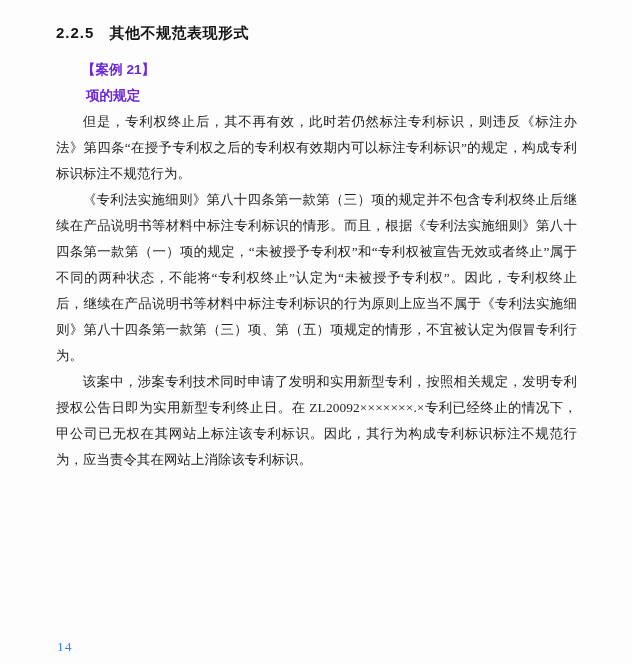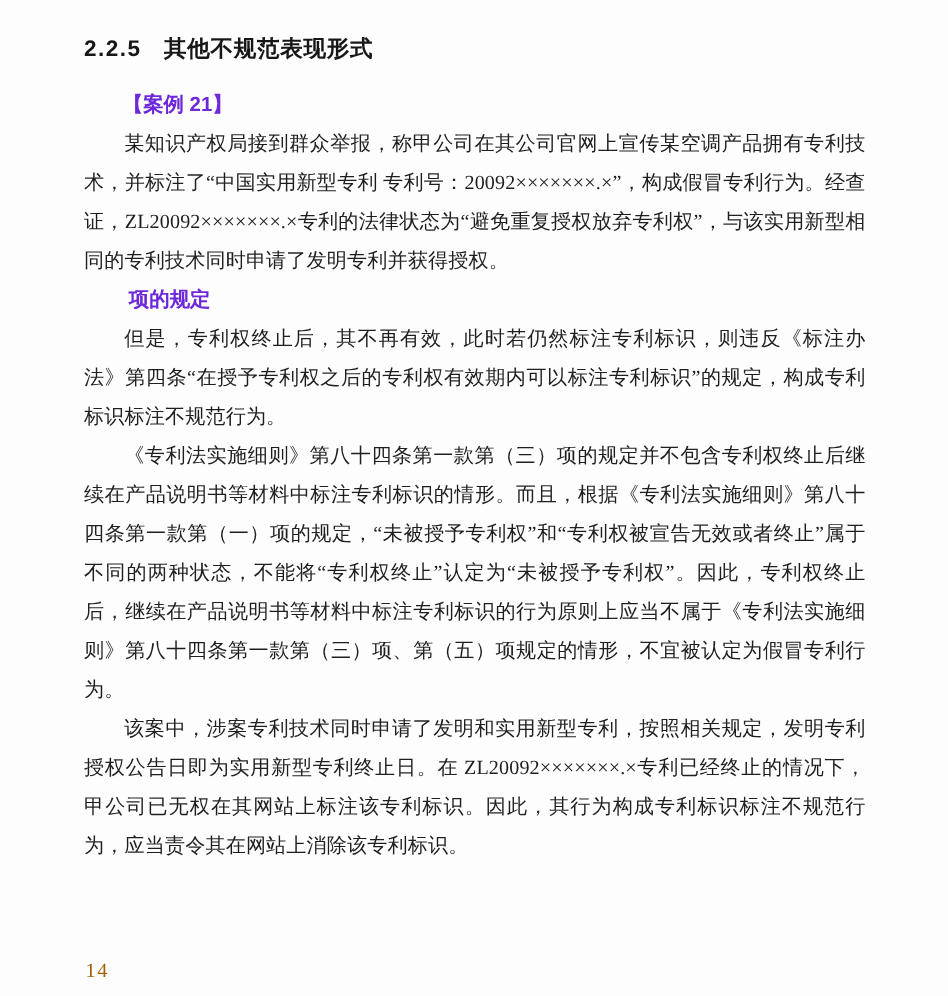--- a/index.html
+++ b/index.html
@@ -53,37 +53,36 @@
     text-indent: 1.9em;
   }
   .subhead.analysis {
     text-indent: 2.2em;
   }
   .page-number {
     position: absolute;
     left: 57px;
     bottom: 9px;
     font-size: 13.5px;
-    color: #a16207;
+    color: #3b82f6;
     letter-spacing: 1px;
   }
 </style>
 </head>
 <body>
 
 <div class="page">
 
   <h2 class="section-heading">
     <span class="sec-num">2.2.5</span><span>其他不规范表现形式</span>
   </h2>
 
 
   <p class="subhead case">【案例 21】</p>
 
-  <p class="body-text">某知识产权局接到群众举报，称甲公司在其公司官网上宣传某空调产品拥有专利技术，并标注了“中国实用新型专利 专利号：20092×××××××.×”，构成假冒专利行为。经查证，ZL20092×××××××.×专利的法律状态为“避免重复授权放弃专利权”，与该实用新型相同的专利技术同时申请了发明专利并获得授权。</p>
 
   <p class="subhead analysis">项的规定</p>
 
   <p class="body-text">但是，专利权终止后，其不再有效，此时若仍然标注专利标识，则违反《标注办法》第四条“在授予专利权之后的专利权有效期内可以标注专利标识”的规定，构成专利标识标注不规范行为。</p>
 
   <p class="body-text">《专利法实施细则》第八十四条第一款第（三）项的规定并不包含专利权终止后继续在产品说明书等材料中标注专利标识的情形。而且，根据《专利法实施细则》第八十四条第一款第（一）项的规定，“未被授予专利权”和“专利权被宣告无效或者终止”属于不同的两种状态，不能将“专利权终止”认定为“未被授予专利权”。因此，专利权终止后，继续在产品说明书等材料中标注专利标识的行为原则上应当不属于《专利法实施细则》第八十四条第一款第（三）项、第（五）项规定的情形，不宜被认定为假冒专利行为。</p>
 
   <p class="body-text">该案中，涉案专利技术同时申请了发明和实用新型专利，按照相关规定，发明专利授权公告日即为实用新型专利终止日。在 ZL20092×××××××.×专利已经终止的情况下，甲公司已无权在其网站上标注该专利标识。因此，其行为构成专利标识标注不规范行为，应当责令其在网站上消除该专利标识。</p>
 
   <div class="page-number">14</div>

